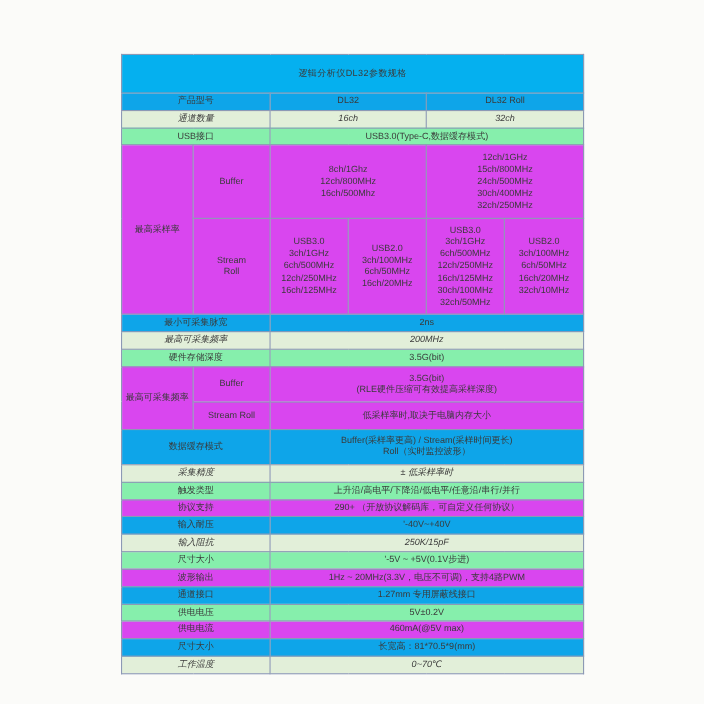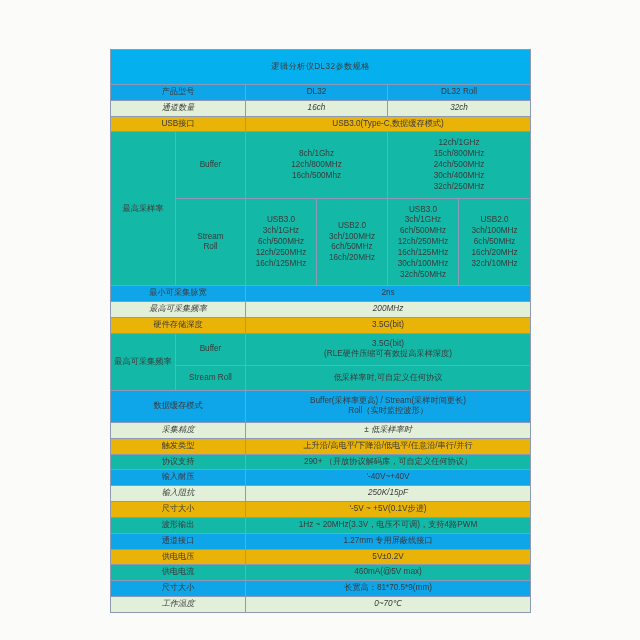--- a/index.html
+++ b/index.html
@@ -54,22 +54,22 @@
     color: #2c2c2c;
     font-size: 8.4px;
   }
   .sublbl {
     font-size: 8.2px;
     color: #3a3a3a;
   }
   
   .c-peach  { background: #0ea5e9; }
   .c-green  { background: #e2efd9; font-style: italic; }
-  .c-yellow { background: #eab308; }
-  .c-blue   { background: #14b8a6; }
+  .c-yellow { background: #86efac; }
+  .c-blue   { background: #d946ef; }
 
   .tall { line-height: 1.45; }
   .nowrap { white-space: nowrap; }
 </style>
 </head>
 <body>
 
 <div class="page">
 
   <table class="spec-table">
@@ -134,21 +134,21 @@
         <td class="c-yellow" colspan="4">3.5G(bit)</td>
       </tr>
 
       <tr>
         <td class="c-blue lbl" rowspan="2">最高可采集频率</td>
         <td class="c-blue sublbl">Buffer</td>
         <td class="c-blue tall" colspan="4" style="height:27px">3.5G(bit)<br>(RLE硬件压缩可有效提高采样深度)</td>
       </tr>
       <tr>
         <td class="c-blue sublbl nowrap">Stream Roll</td>
-        <td class="c-blue" colspan="4" style="height:20px">低采样率时,可自定义任何协议</td>
+        <td class="c-blue" colspan="4" style="height:20px">低采样率时,取决于电脑内存大小</td>
       </tr>
 
       <tr>
         <td class="c-peach lbl" colspan="2">数据缓存模式</td>
         <td class="c-peach tall" colspan="4" style="height:27px">Buffer(采样率更高) / Stream(采样时间更长)<br>Roll（实时监控波形）</td>
       </tr>
 
       <tr>
         <td class="c-green lbl" colspan="2">采集精度</td>
         <td class="c-green" colspan="4">± 低采样率时</td>

